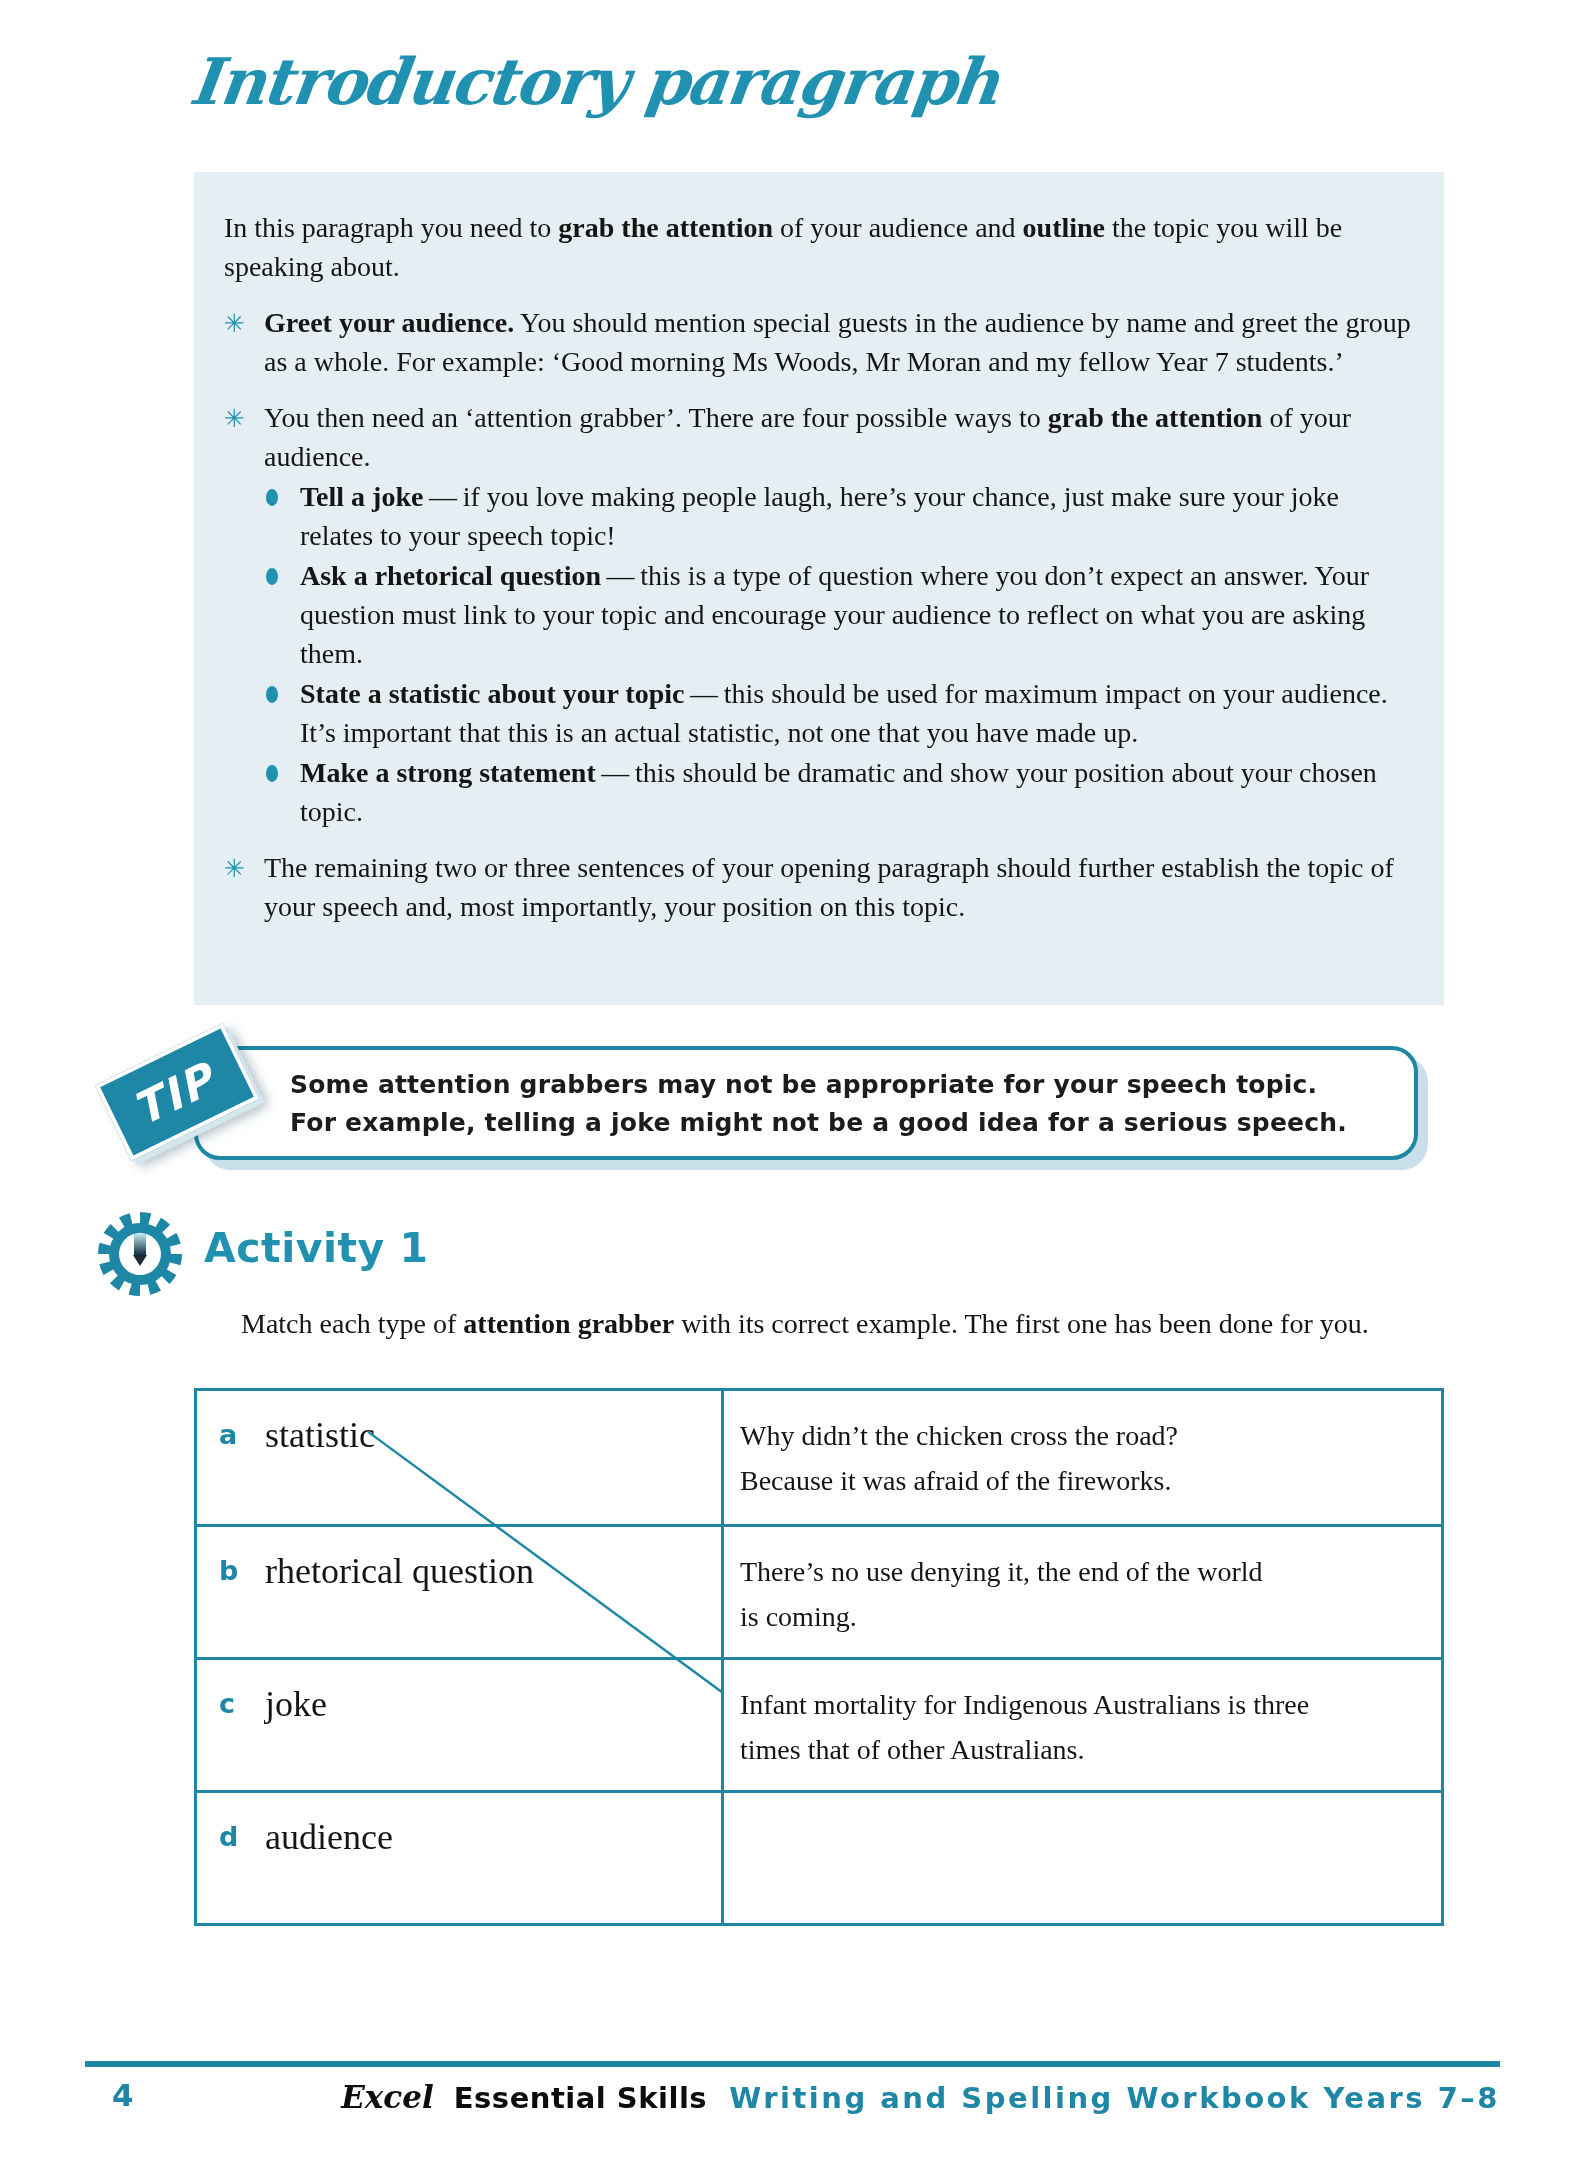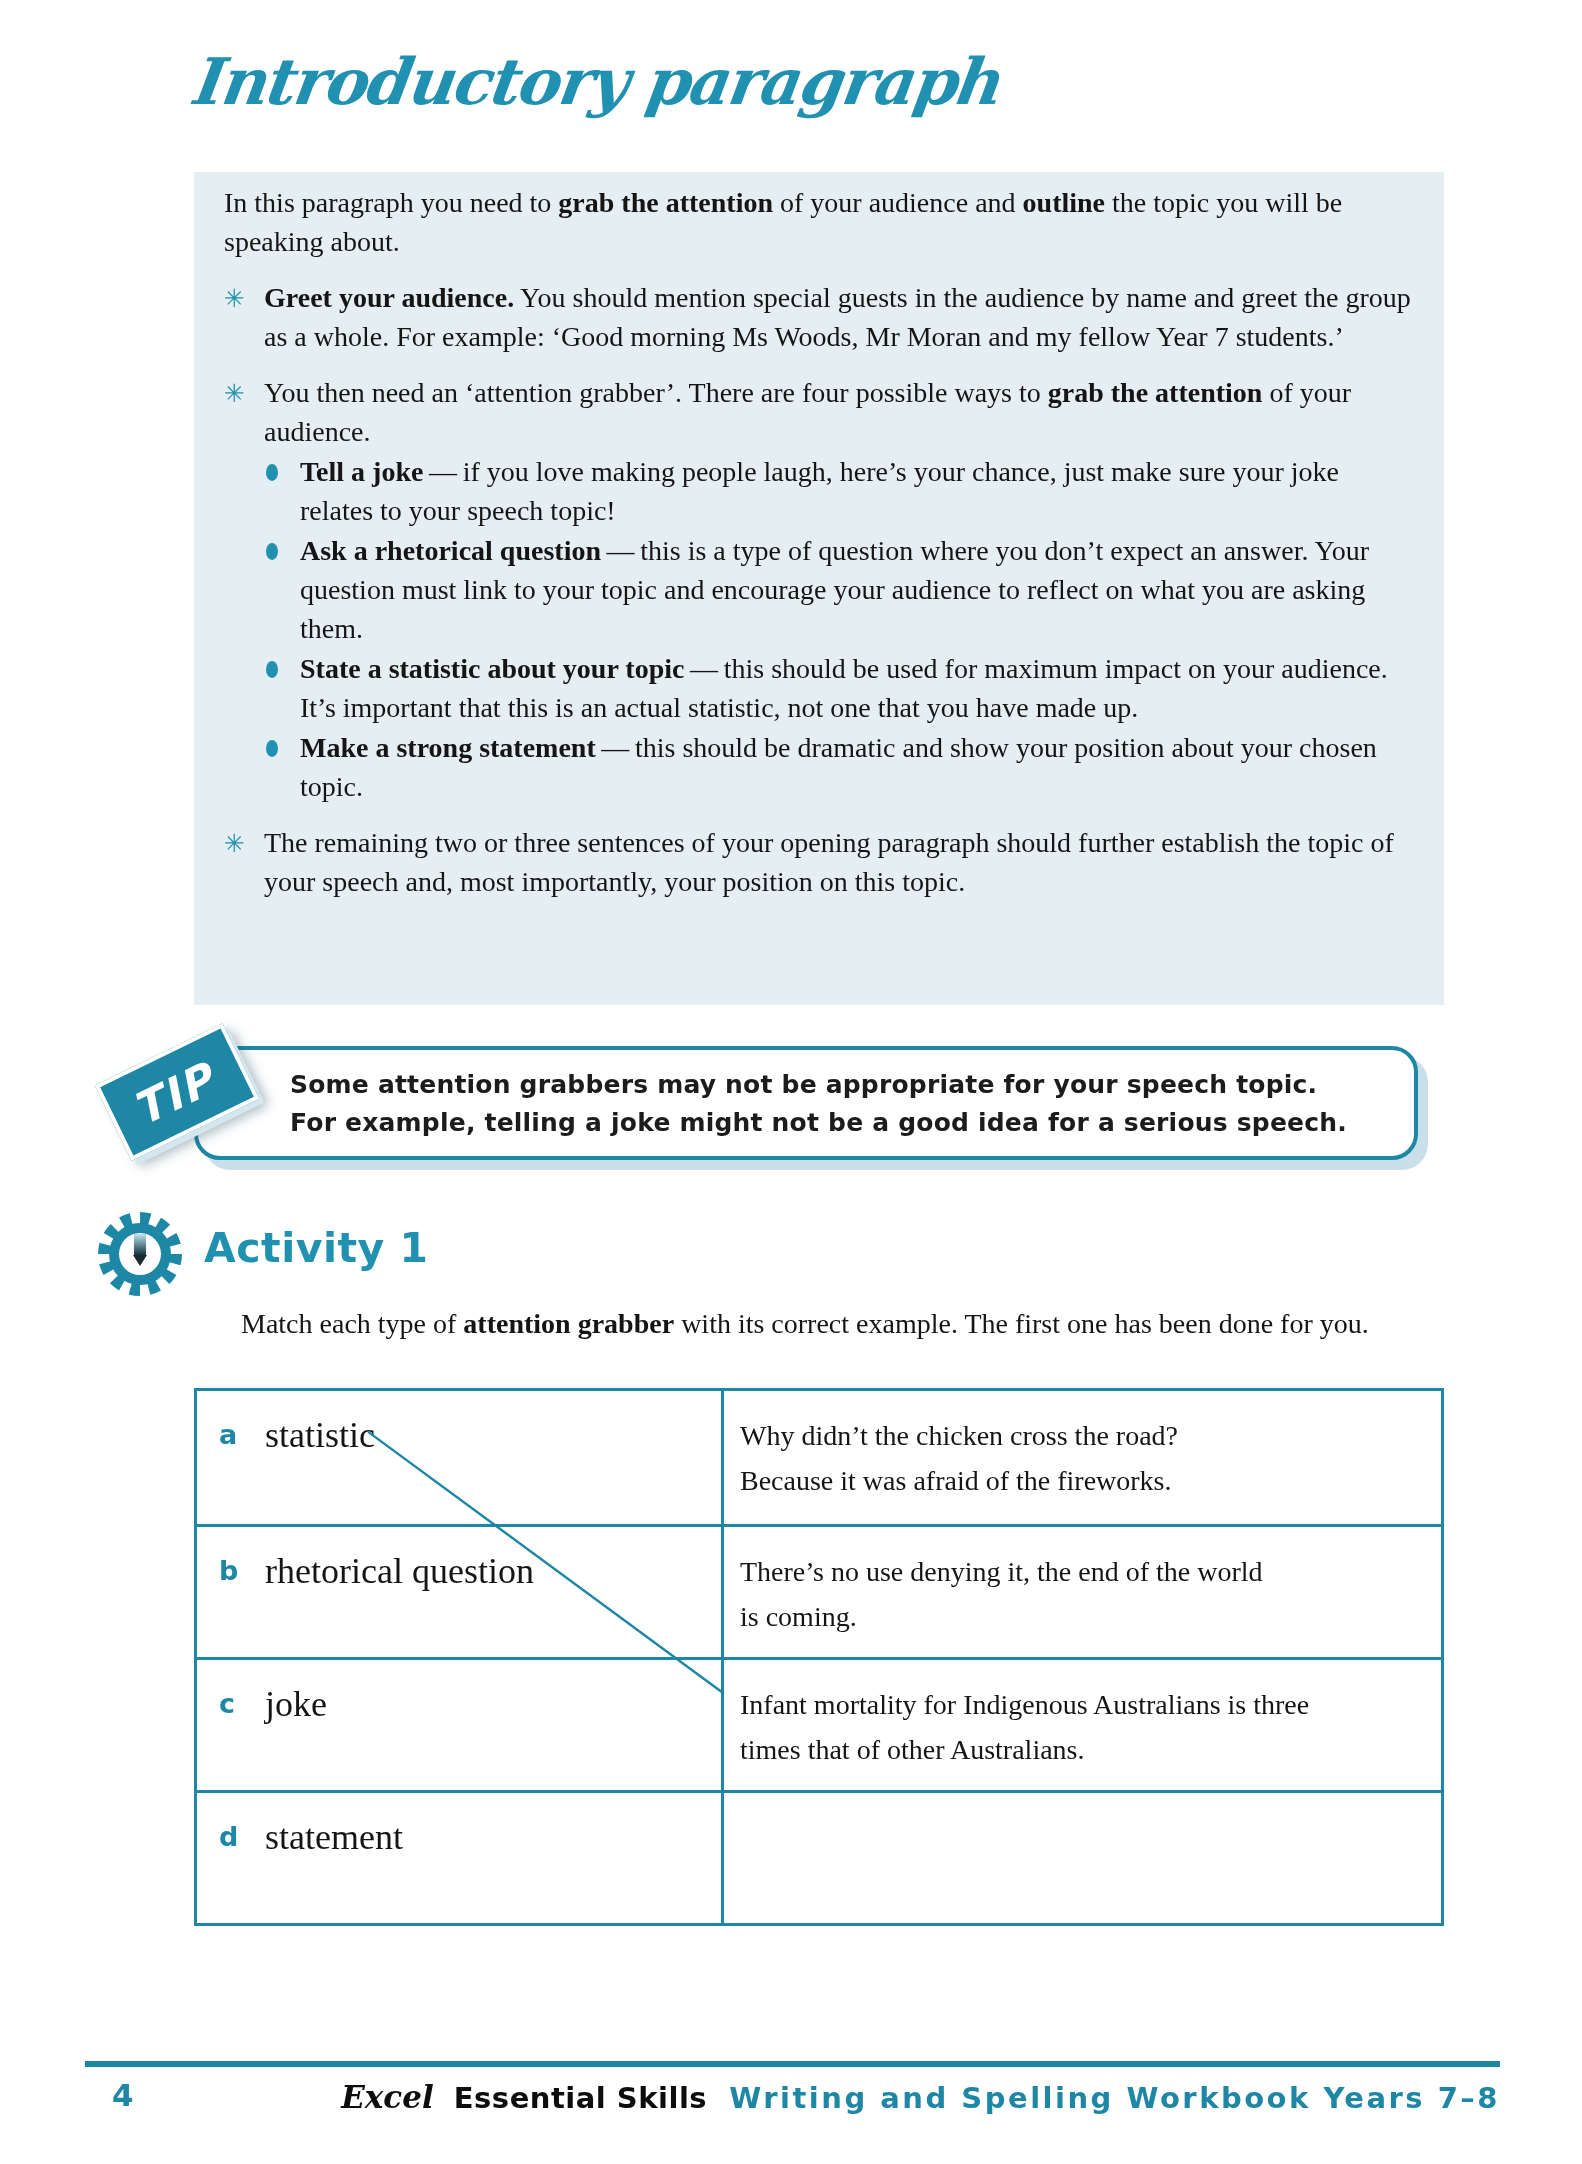--- a/index.html
+++ b/index.html
@@ -19,21 +19,21 @@
   
   .page-title{
     position:absolute;left:196px;top:44px;
     font-family:"DejaVu Serif", serif;font-style:italic;font-weight:bold;
     font-size:64px;color:var(--teal-bright);transform:skewX(-10deg);
     letter-spacing:-2px;white-space:nowrap;
   }
   
   .intro-box{
     position:absolute;left:194px;top:172px;width:1250px;height:833px;
-    background:var(--box-bg);padding:11px 28px 24px 30px;
+    background:var(--box-bg);padding:36px 28px 24px 30px;
     font-size:28px;line-height:39px;
   }
   .lead{margin:0 0 6px 0;}
   .bullet-row{display:flex;margin-top:17px;}
   .bullet-row .marker{flex:0 0 40px;}
   .bullet-row.dot{margin-left:42px;margin-top:1px;}
   .bullet-row.dot .marker{flex:0 0 34px;}
   .star-glyph{
     font-family:"DejaVu Sans", sans-serif;font-size:25px;color:var(--teal-bright);
     line-height:39px;
@@ -194,21 +194,21 @@
           <div class="cell-left">
             <span class="cell-letter">c</span>
             <span class="cell-label">joke</span>
           </div>
           <div class="cell-right">Infant mortality for Indigenous Australians is three
 times that of other Australians.</div>
         </div>
         <div class="match-row">
           <div class="cell-left">
             <span class="cell-letter">d</span>
-            <span class="cell-label">statement</span>
+            <span class="cell-label">audience</span>
           </div>
         </div>
       </div>
     <svg class="match-overlay" viewBox="0 0 1250 547" preserveAspectRatio="none">
       <line x1="172" y1="42" x2="528" y2="310" stroke="#1d87a5" stroke-width="2.5"></line>
     </svg>
   </div>
 
   <div class="footer-rule"></div>
   <div class="footer-page">4</div>

